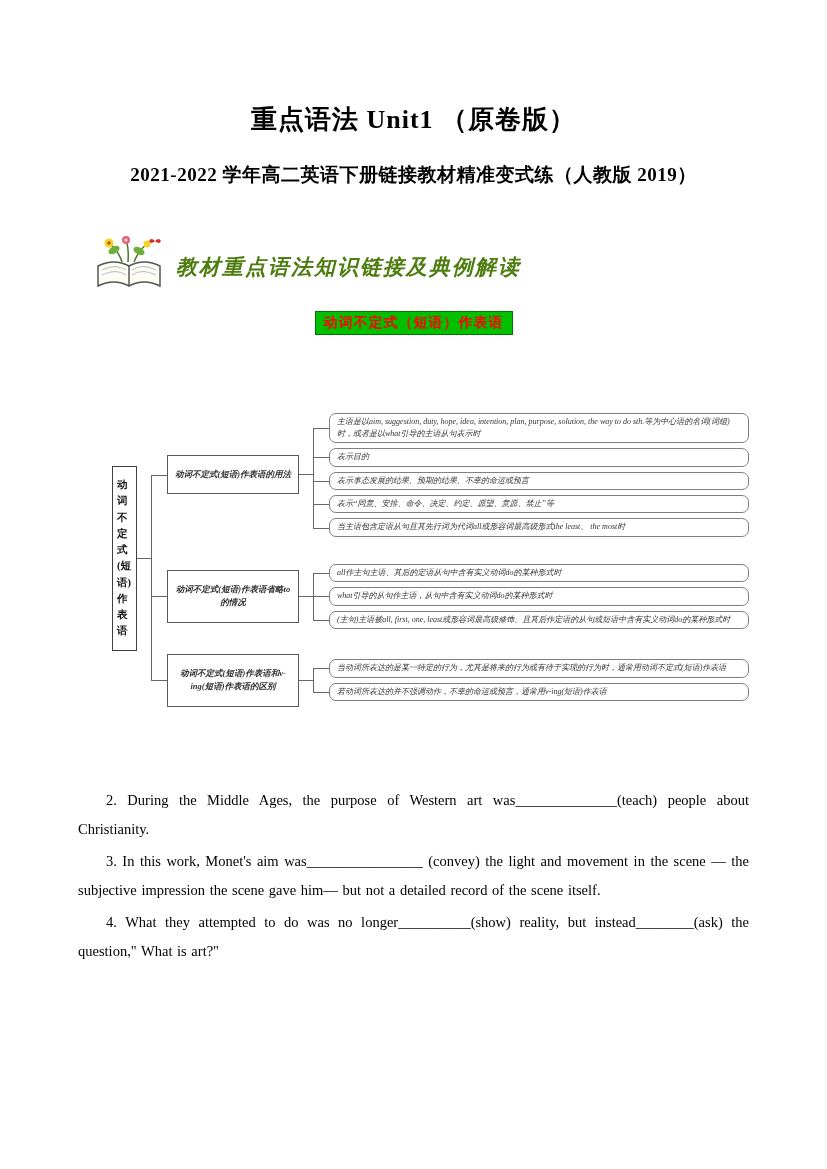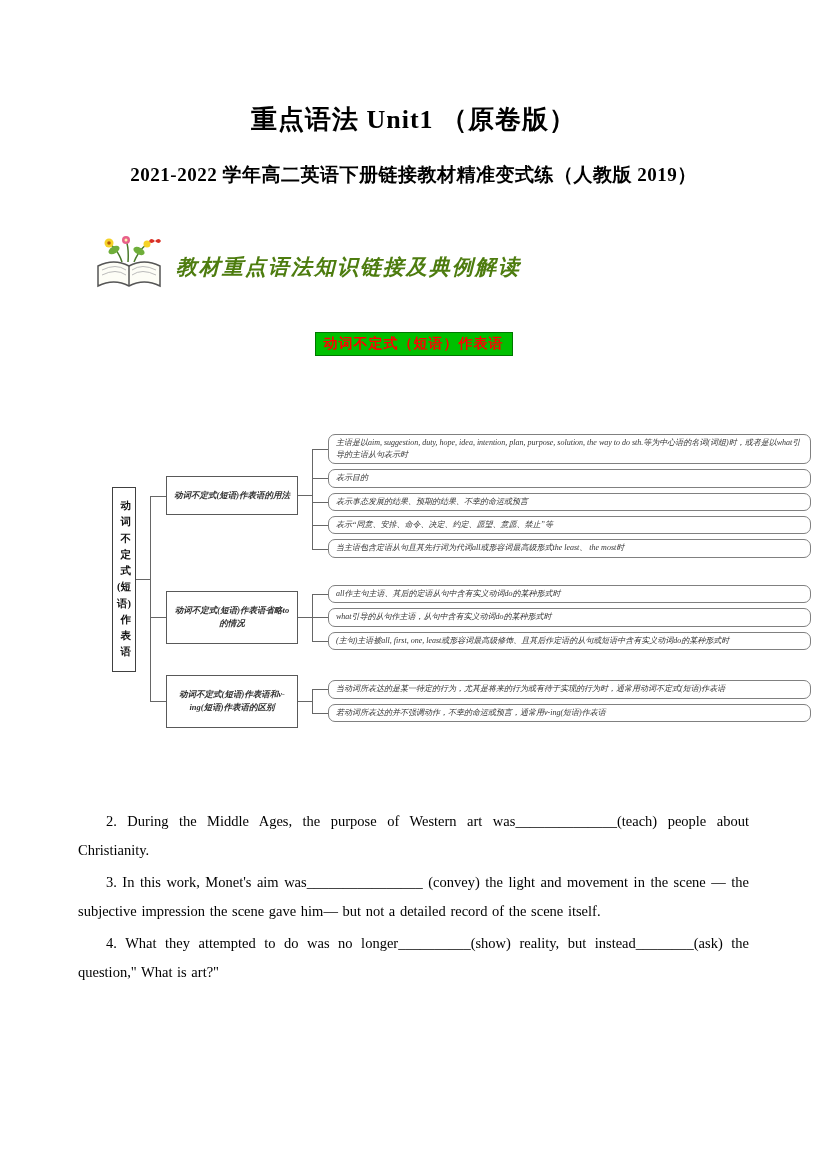--- a/index.html
+++ b/index.html
@@ -16,40 +16,40 @@
 
   
   .banner { display:flex; align-items:center; margin-top:48px; margin-left:14px; }
   .banner .calligraphy {
     color:#4d7c0f; font-weight:bold; font-style:italic;
     font-size:21px; letter-spacing:2px; margin-left:10px;
     font-family:"Liberation Serif","DejaVu Serif",serif;
   }
 
   
-  .topic-wrap { text-align:center; margin-top:34px; }
+  .topic-wrap { text-align:center; margin-top:13px; }
   .topic-label {
     display:inline-block; background:#00c000; border:1px solid #007700;
     color:#ff0000; font-weight:bold; font-size:14px; padding:2px 8px; letter-spacing:1px;
   }
 
   
   .mindmap { margin-top:64px; margin-left:14px; }
   .tree  { display:flex; align-items:center; }
   .box   { background:#fff; color:#333; }
   .root-box {
-    width:60px; border:1.5px solid #404040; padding:10px 4px; text-align:right;
+    width:60px; border:1.5px solid #404040; padding:10px 4px; text-align:left;
     font-size:10.5px; font-weight:bold; line-height:1.55; white-space:pre-line; color:#111;margin-left:20px;
   }
   .branch-box {
     width:132px; border:1px solid #595959; padding:12px 6px; text-align:center;
     font-size:8.5px; font-weight:bold; font-style:italic; line-height:1.6;
   }
   .leaf-box {
-    width:483px; border:1px solid #808080; border-radius:7px; padding:2px 7px;
+    width:420px; border:1px solid #808080; border-radius:7px; padding:2px 7px;
     font-size:8px; font-style:italic; line-height:1.55; color:#333;
   }
   .hlink { width:14px; height:0; border-top:1px solid #666; flex:none; align-self:center; }
   .tchildren { display:flex; flex-direction:column; justify-content:center; }
   .tchild { position:relative; display:flex; align-items:center; padding-left:16px; }
   .tchild::before { content:""; position:absolute; left:0; top:50%; width:16px; height:0; border-top:1px solid #666; }
   .tchild::after  { content:""; position:absolute; left:0; width:0; border-left:1px solid #666; }
   .lv1 > .tchild { margin:11px 0; }
   .lv1 > .tchild::after { top:-11px; bottom:-11px; }
   .lv2 > .tchild { margin:2.5px 0; }

